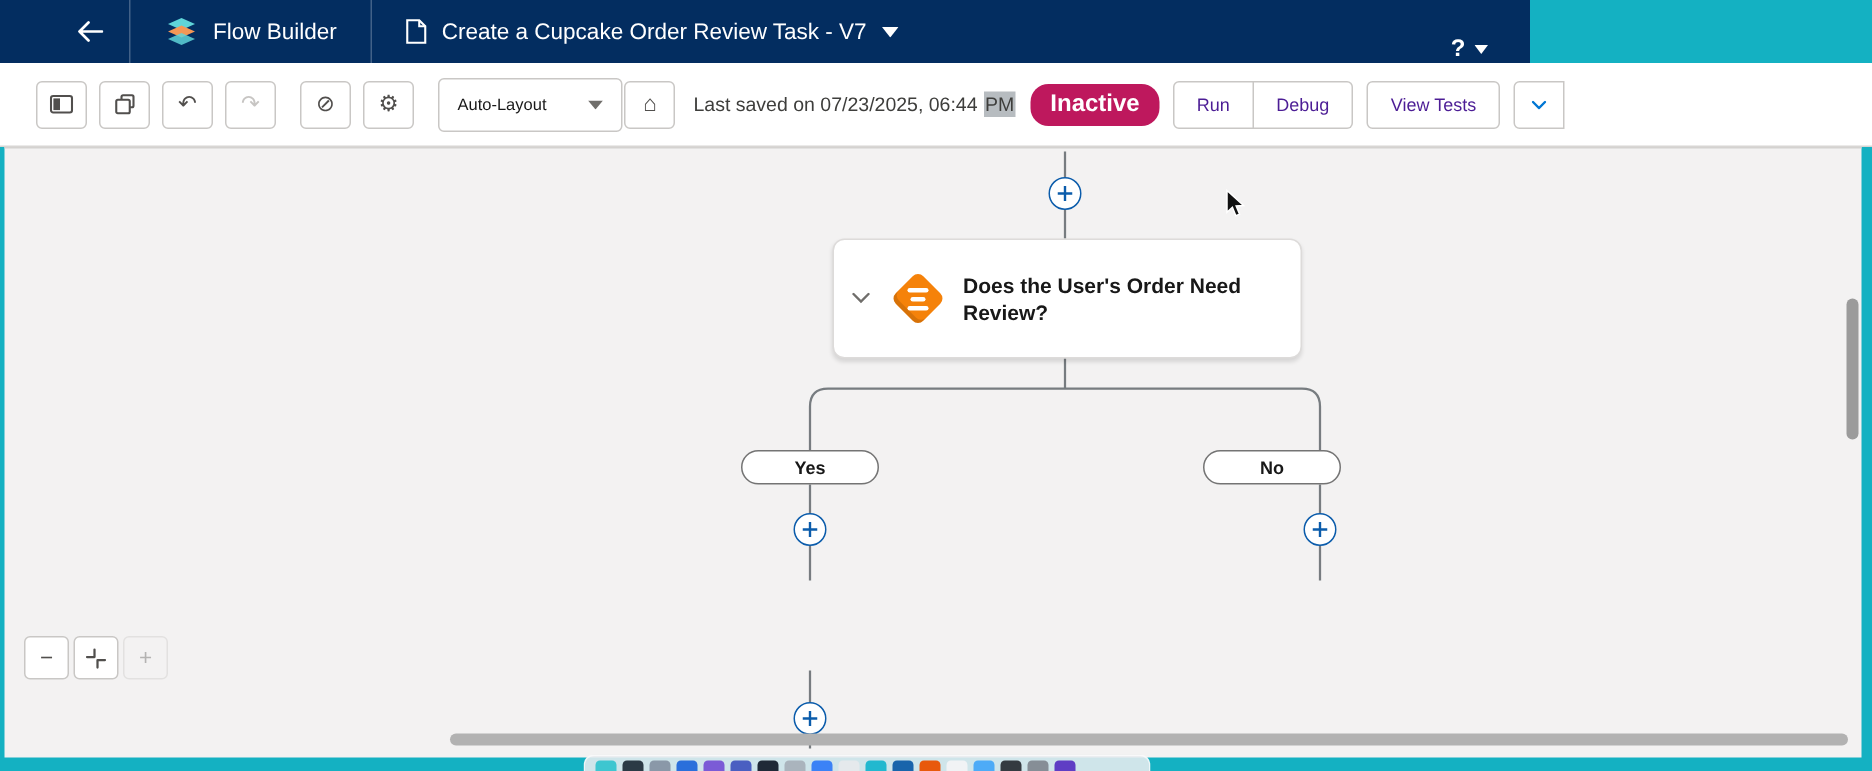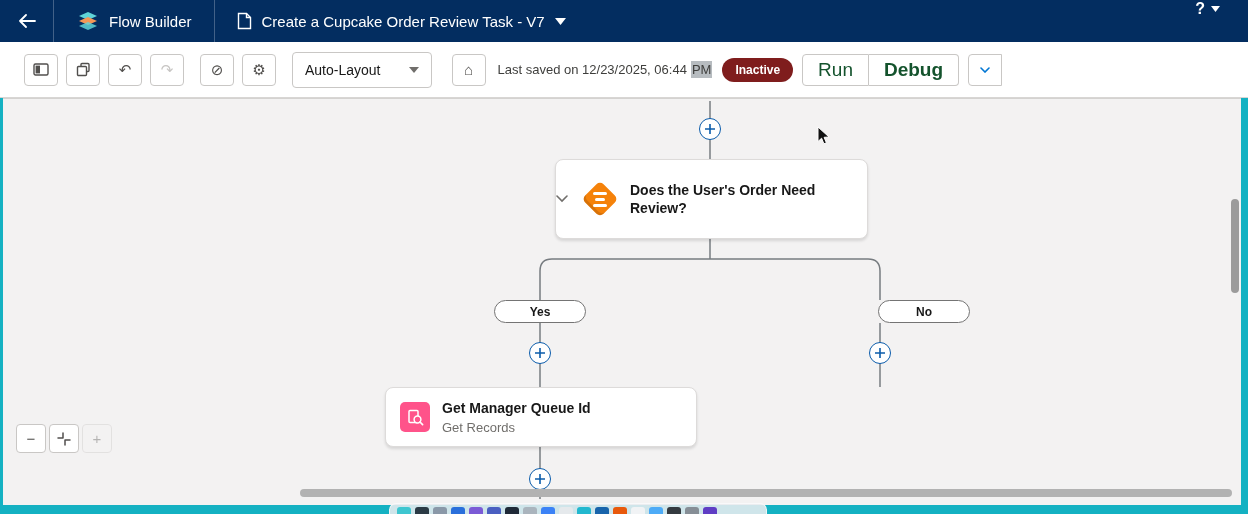--- a/index.html
+++ b/index.html
@@ -1,51 +1,51 @@
 <!DOCTYPE html>
 <html><head>
 <meta charset="utf-8">
 <style>
   * { margin:0; padding:0; box-sizing:border-box; }
   html,body { width:1248px; height:514px; overflow:hidden; }
   body { font-family:"Liberation Sans", sans-serif; background:#14b1c2; position:relative; }
   #screen { position:absolute; inset:0; width:1248px; height:514px; overflow:hidden; }
 
   
-  .topbar { position:absolute; left:0; top:0; width:1248px; height:42px; background:#032d60; display:flex; align-items:flex-start; color:#fff; z-index:20; }
+  .topbar { position:absolute; left:0; top:0; width:1020px; height:42px; background:#032d60; display:flex; align-items:flex-end; color:#fff; z-index:20;padding-left:33px; }
   .tb-back { width:54px; height:100%; display:flex; align-items:center; justify-content:center; border-right:1px solid rgba(255,255,255,.25); cursor:pointer; }
   .tb-app { display:flex; align-items:center; gap:9px; padding:0 22px; height:100%; border-right:1px solid rgba(255,255,255,.25); }
   .tb-app-label { font-size:15px; }
   .tb-flow { display:flex; align-items:center; gap:10px; padding:0 22px; height:100%; cursor:pointer; }
   .tb-title { font-size:15px; font-weight:400; }
   .tb-help { margin-left:auto; display:flex; align-items:center; gap:6px; padding-right:28px; font-size:16px; font-weight:700; cursor:pointer; }
 
   
   .toolbar { position:absolute; left:0; top:42px; width:1248px; height:56px; background:#ffffff; border-bottom:1px solid #d8d6d4; display:flex; align-items:center; padding:0 16px 0 24px; z-index:15; }
   .tbtn { width:34px; height:32px; border:1px solid #c9c7c5; border-radius:4px; background:#fff; display:flex; align-items:center; justify-content:center; color:#514f4d; flex:none; margin-right:8px; font-size:15px; line-height:1; cursor:pointer; }
   .tbtn.gap { margin-right:16px; }
   .tbtn .dis { color:#c7c5c3; }
-  .layout-select { height:32px; border:1px solid #c9c7c5; border-radius:4px; background:#fff; display:flex; align-items:center; gap:28px; padding:17px 12px; font-size:14px; color:#181818; flex:none; margin-right:20px; cursor:pointer; }
+  .layout-select { height:32px; border:1px solid #c9c7c5; border-radius:4px; background:#fff; display:flex; align-items:center; gap:28px; padding:17px 12px; font-size:11px; color:#181818; flex:none; margin-right:1px; cursor:pointer; }
   .saved-text { font-size:13px; color:#3e3e3c; margin-left:4px; white-space:nowrap; }
   .pm { background:#b7bcc0; margin-left:4px; padding:1px 1px; }
-  .badge { background:#7f1d1d; color:#fff; font-size:12px; font-weight:700; padding:5px 13px; border-radius:12px; margin-left:10px; flex:none; }
-  .btn-blue { height:32px; background:#fff; border:1px solid #c9c7c5; color:#14532d; font-size:19px; padding:0 15px; display:flex; align-items:center; justify-content:center; flex:none; cursor:pointer; white-space:nowrap; }
+  .badge { background:#be185d; color:#fff; font-size:16px; font-weight:700; padding:5px 13px; border-radius:12px; margin-left:10px; flex:none; }
+  .btn-blue { height:32px; background:#fff; border:1px solid #c9c7c5; color:#4c1d95; font-size:12px; padding:0 15px; display:flex; align-items:center; justify-content:center; flex:none; cursor:pointer; white-space:nowrap; }
   .btn-group { display:flex; margin-left:9px; flex:none; }
   .btn-group .btn-blue:first-child { border-radius:4px 0 0 4px; }
-  .btn-group .btn-blue + .btn-blue { border-left:none; border-radius:0 4px 4px 0;font-weight:bold; }
+  .btn-group .btn-blue + .btn-blue { border-left:none; border-radius:0 4px 4px 0; }
   .btn-single { border-radius:4px; margin-left:9px; }
   .btn-caret { width:34px; padding:0; }
 
   
   .canvas { position:absolute; left:3px; top:98px; width:1238px; height:407px; background:#f3f2f2; overflow:hidden; border-top:1px solid #d4d2d0; z-index:5; }
   .connectors { position:absolute; inset:0; pointer-events:none; }
   .plus-node { position:absolute; width:22px; height:22px; border-radius:50%; background:#fff; border:1.5px solid #0b5cab; display:flex; align-items:center; justify-content:center; cursor:pointer; z-index:3; }
   .branch-pill { position:absolute; width:92px; height:23px; border:1px solid #747474; border-radius:12px; background:#fff; display:flex; align-items:center; justify-content:center; font-size:12px; font-weight:700; color:#181818; z-index:3; }
   .node-card { position:absolute; background:#fff; border:1px solid #dddbda; border-radius:8px; box-shadow:0 2px 3px rgba(0,0,0,.12); display:flex; align-items:center; z-index:3; cursor:pointer; }
-  .decision-card { left:552px; top:60px; width:313px; height:80px; padding:0 0; }
+  .decision-card { left:552px; top:60px; width:313px; height:80px; padding:0 12px; }
   .gr-card  { left:382px; top:288px; width:312px; height:60px; padding:0 14px; }
   .end-card { left:720px; top:288px; width:314px; height:60px; padding:0 14px; }
   .card-text { min-width:0; }
   .card-title { font-size:14px; font-weight:700; color:#181818; line-height:1.3; }
   .card-sub { font-size:13px; color:#706e6b; margin-top:2px; }
   .chev-toggle { flex:none; margin-right:8px; display:flex; align-items:center; cursor:pointer; }
 
   .diamond-wrap { width:40px; height:40px; position:relative; flex:none; margin:0 10px 0 4px; }
   .diamond { position:absolute; left:7px; top:7px; width:26px; height:26px; background:#f5820a; border-radius:5px; transform:rotate(45deg); box-shadow:inset 0 -3px 0 rgba(0,0,0,.12); }
   .diamond-lines { position:absolute; inset:0; display:flex; flex-direction:column; align-items:center; justify-content:center; gap:3px; }
@@ -137,28 +137,29 @@
     <div class="layout-select">
       <span>Auto-Layout</span>
       <svg width="10" height="6" viewBox="0 0 10 6">
           <polygon points="0,0 10,0 5,6" fill="#706e6b"></polygon>
         </svg>
     </div>
     <div class="tbtn">
         <span>⌂</span>
       </div>
 
-    <span class="saved-text"><span>Last saved on 12/23/2025, 06:44</span><span class="pm">PM</span></span>
+    <span class="saved-text"><span>Last saved on 07/23/2025, 06:44</span><span class="pm">PM</span></span>
 
     <span class="badge">Inactive</span>
 
     <div class="btn-group">
       <button class="btn-blue">Run</button>
       <button class="btn-blue">Debug</button>
     </div>
+    <button class="btn-blue btn-single">View Tests</button>
     <div class="btn-group">
       <button class="btn-blue btn-caret">
         <svg width="10" height="6" viewBox="0 0 10 6">
             <path d="M1 1 L5 5 L9 1" stroke="#0176d3" stroke-width="1.6" fill="none" stroke-linecap="round"></path>
           </svg>
       </button>
     </div>
   </div>
 
   <div class="canvas">
@@ -206,35 +207,22 @@
             <span class="dl dl2"></span>
             <span class="dl dl3"></span>
           </span>
       </span>
       <span class="card-text">
         <div class="card-title">Does the User's Order Need Review?</div>
       </span>
     </div>
 
     <div class="branch-pill" style="left:491px; top:201px;">Yes</div>
-    <div class="branch-pill" style="left:875px; top:201px;text-align:center;">No</div>
-
-    <div class="node-card gr-card">
-      <span class="gr-icon">
-        <svg width="17" height="17" viewBox="0 0 17 17">
-            <rect x="2" y="1.5" width="9" height="12" rx="1" fill="none" stroke="#fff" stroke-width="1.5"></rect>
-            <circle cx="10.5" cy="10.5" r="3.4" fill="#ff538a" stroke="#fff" stroke-width="1.5"></circle>
-            <path d="M13 13 L15.6 15.6" stroke="#fff" stroke-width="1.7" stroke-linecap="round"></path>
-          </svg>
-      </span>
-      <span class="card-text">
-        <div class="card-title">Get Manager Queue Id</div>
-        <div class="card-sub">Get Records</div>
-      </span>
-    </div>
+    <div class="branch-pill" style="left:799px; top:201px;text-align:center;">No</div>
+
 
 
     <div class="zoom-controls">
       <div class="zbtn">−</div>
       <div class="zbtn">
         <svg width="14" height="14" viewBox="0 0 14 14">
             <path d="M6 1 L6 6 L1 6 M8 13 L8 8 L13 8" stroke="#514f4d" stroke-width="1.5" fill="none" stroke-linecap="round" stroke-linejoin="round"></path>
           </svg>
       </div>
       <div class="zbtn disabled">+</div>

